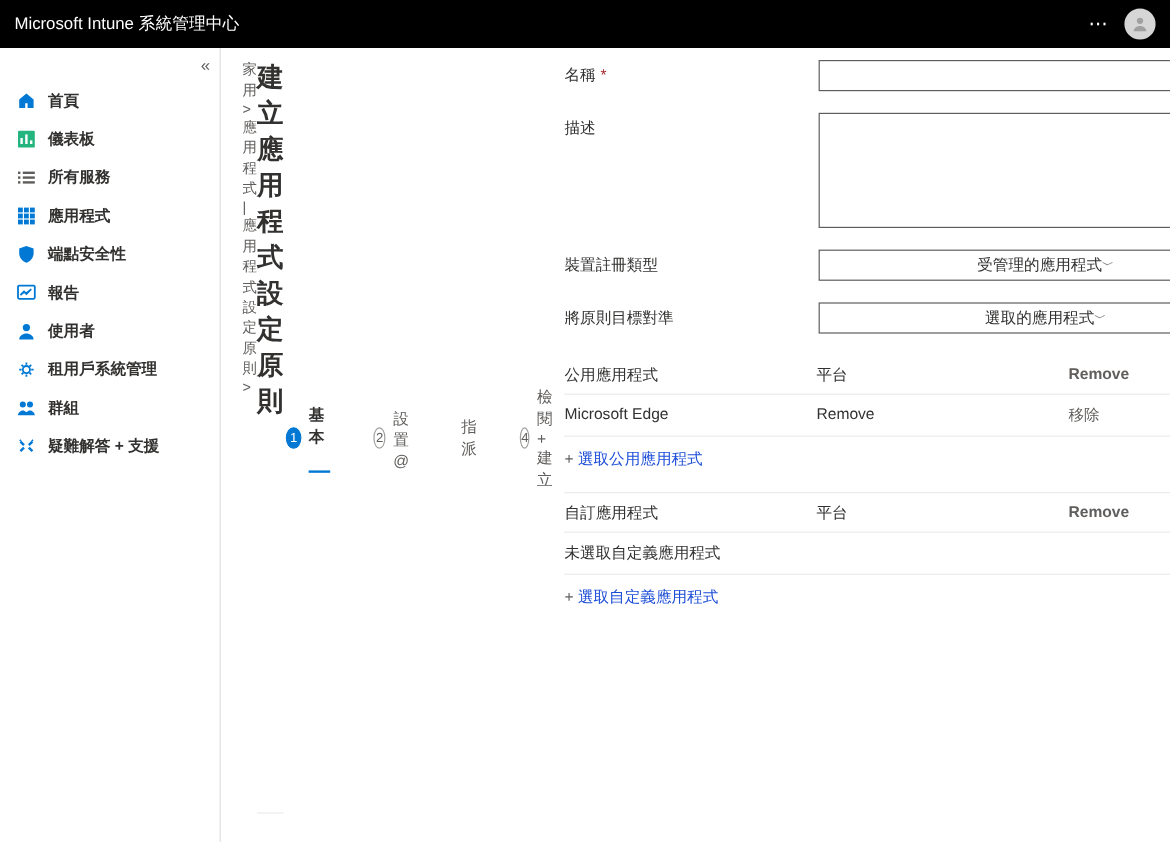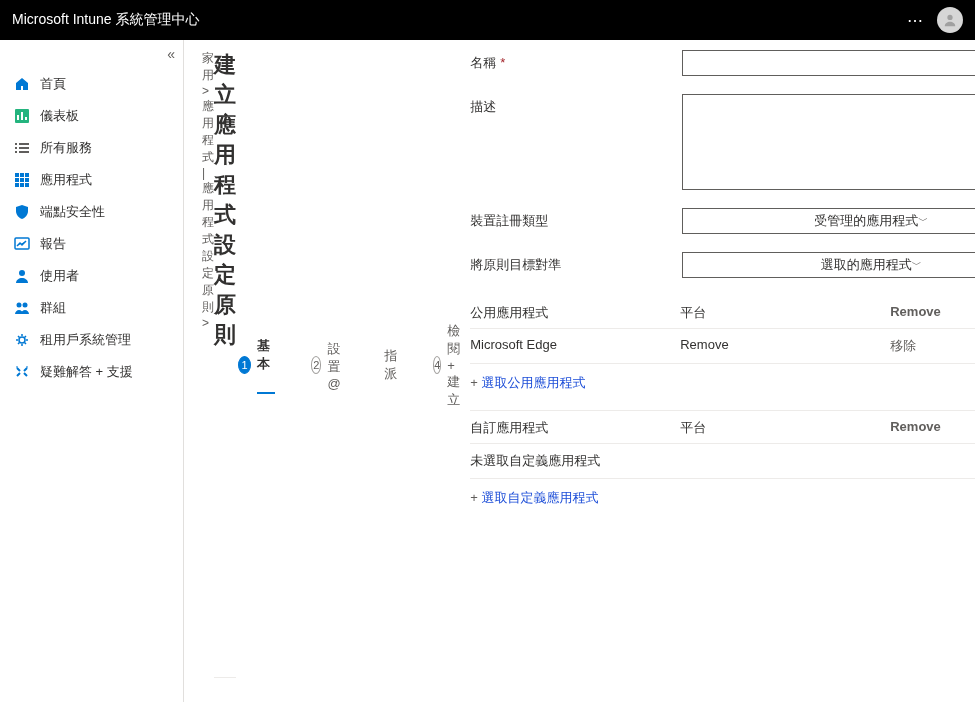--- a/index.html
+++ b/index.html
@@ -12,21 +12,21 @@
     .avatar { width: 26px; height: 26px; border-radius: 50%; background: #d6d6d6; display: flex; align-items: center; justify-content: center; }
     .ellipsis { font-size: 16px; letter-spacing: 2px; cursor: pointer; }
 
     .layout { display: flex; height: calc(702px - 40px); }
 
     
     .sidebar { width: 184px; border-right: 1px solid #e1dfdd; position: relative; padding-top: 28px; background: #fff; }
     .collapse-btn { position: absolute; top: 6px; right: 8px; font-size: 14px; color: #605e5c; cursor: pointer; }
     .side-item { display: flex; align-items: center; gap: 10px; padding: 7px 14px; cursor: pointer; color: #323130; }
     .side-icon { width: 16px; height: 16px; display: flex; align-items: center; justify-content: center; }
-    .side-label { font-size: 13px; }
+    .side-label { font-size: 13px; font-weight: bold; }
 
     
     .main { flex: 1; padding: 10px 24px 0 18px; overflow: auto; display: flex; flex-direction: row; }
     .breadcrumb { font-size: 12px; color: #605e5c; margin-bottom: 6px; }
     .page-title { font-size: 22px; font-weight: 600; margin-bottom: 24px; border-bottom: 1px solid #edebe9; padding-bottom: 10px; }
 
     
     .steps { display: flex; align-items: center; gap: 36px; margin-bottom: 22px; padding-left: 2px; }
     .step { display: flex; align-items: center; gap: 6px; font-size: 13px; color: #605e5c; }
     .step-num { width: 18px; height: 18px; border-radius: 50%; border: 1px solid #a19f9d; display: flex; align-items: center; justify-content: center; font-size: 11px; color: #605e5c; }
@@ -156,35 +156,35 @@
           <svg width="16" height="16" viewBox="0 0 16 16">
             <circle class="ic-user" cx="8" cy="5" r="3"></circle>
             <path class="ic-user" d="M2 15c0-3 3-5 6-5s6 2 6 5z"></path>
           </svg>
         </span>
       <span class="side-label">使用者</span>
     </div>
     <div class="side-item">
       <span class="side-icon">
           <svg width="16" height="16" viewBox="0 0 16 16">
+            <circle cx="8" cy="8" r="3" fill="none" stroke="#0078d4" stroke-width="1.5"></circle>
+            <path d="M8 2v2M8 12v2M2 8h2M12 8h2M4 4l1.5 1.5M12 12l-1.5-1.5M4 12l1.5-1.5M12 4l-1.5 1.5" stroke="#0078d4" stroke-width="1.5"></path>
+          </svg>
+        </span>
+      <span class="side-label">租用戶系統管理</span>
+    </div>
+    <div class="side-item">
+      <span class="side-icon">
+          <svg width="16" height="16" viewBox="0 0 16 16">
             <circle class="ic-grp" cx="5" cy="5" r="2.5"></circle>
             <circle class="ic-grp" cx="11" cy="5" r="2.5"></circle>
             <path class="ic-grp" d="M1 14c0-2 2-4 4-4s4 2 4 4M7 14c0-2 2-4 4-4s4 2 4 4"></path>
           </svg>
         </span>
       <span class="side-label">群組</span>
-    </div>
-    <div class="side-item">
-      <span class="side-icon">
-          <svg width="16" height="16" viewBox="0 0 16 16">
-            <circle cx="8" cy="8" r="3" fill="none" stroke="#0078d4" stroke-width="1.5"></circle>
-            <path d="M8 2v2M8 12v2M2 8h2M12 8h2M4 4l1.5 1.5M12 12l-1.5-1.5M4 12l1.5-1.5M12 4l-1.5 1.5" stroke="#0078d4" stroke-width="1.5"></path>
-          </svg>
-        </span>
-      <span class="side-label">租用戶系統管理</span>
     </div>
     <div class="side-item">
       <span class="side-icon">
           <svg width="16" height="16" viewBox="0 0 16 16">
             <path d="M13 4l-3 3M6 9l-3 3M3 4l3 3M10 9l3 3" stroke="#0078d4" stroke-width="2"></path>
             <path d="M13 2l1 1-1 1-1-1zM3 2l-1 1 1 1 1-1z" fill="#0078d4"></path>
           </svg>
         </span>
       <span class="side-label">疑難解答 + 支援</span>
     </div>

